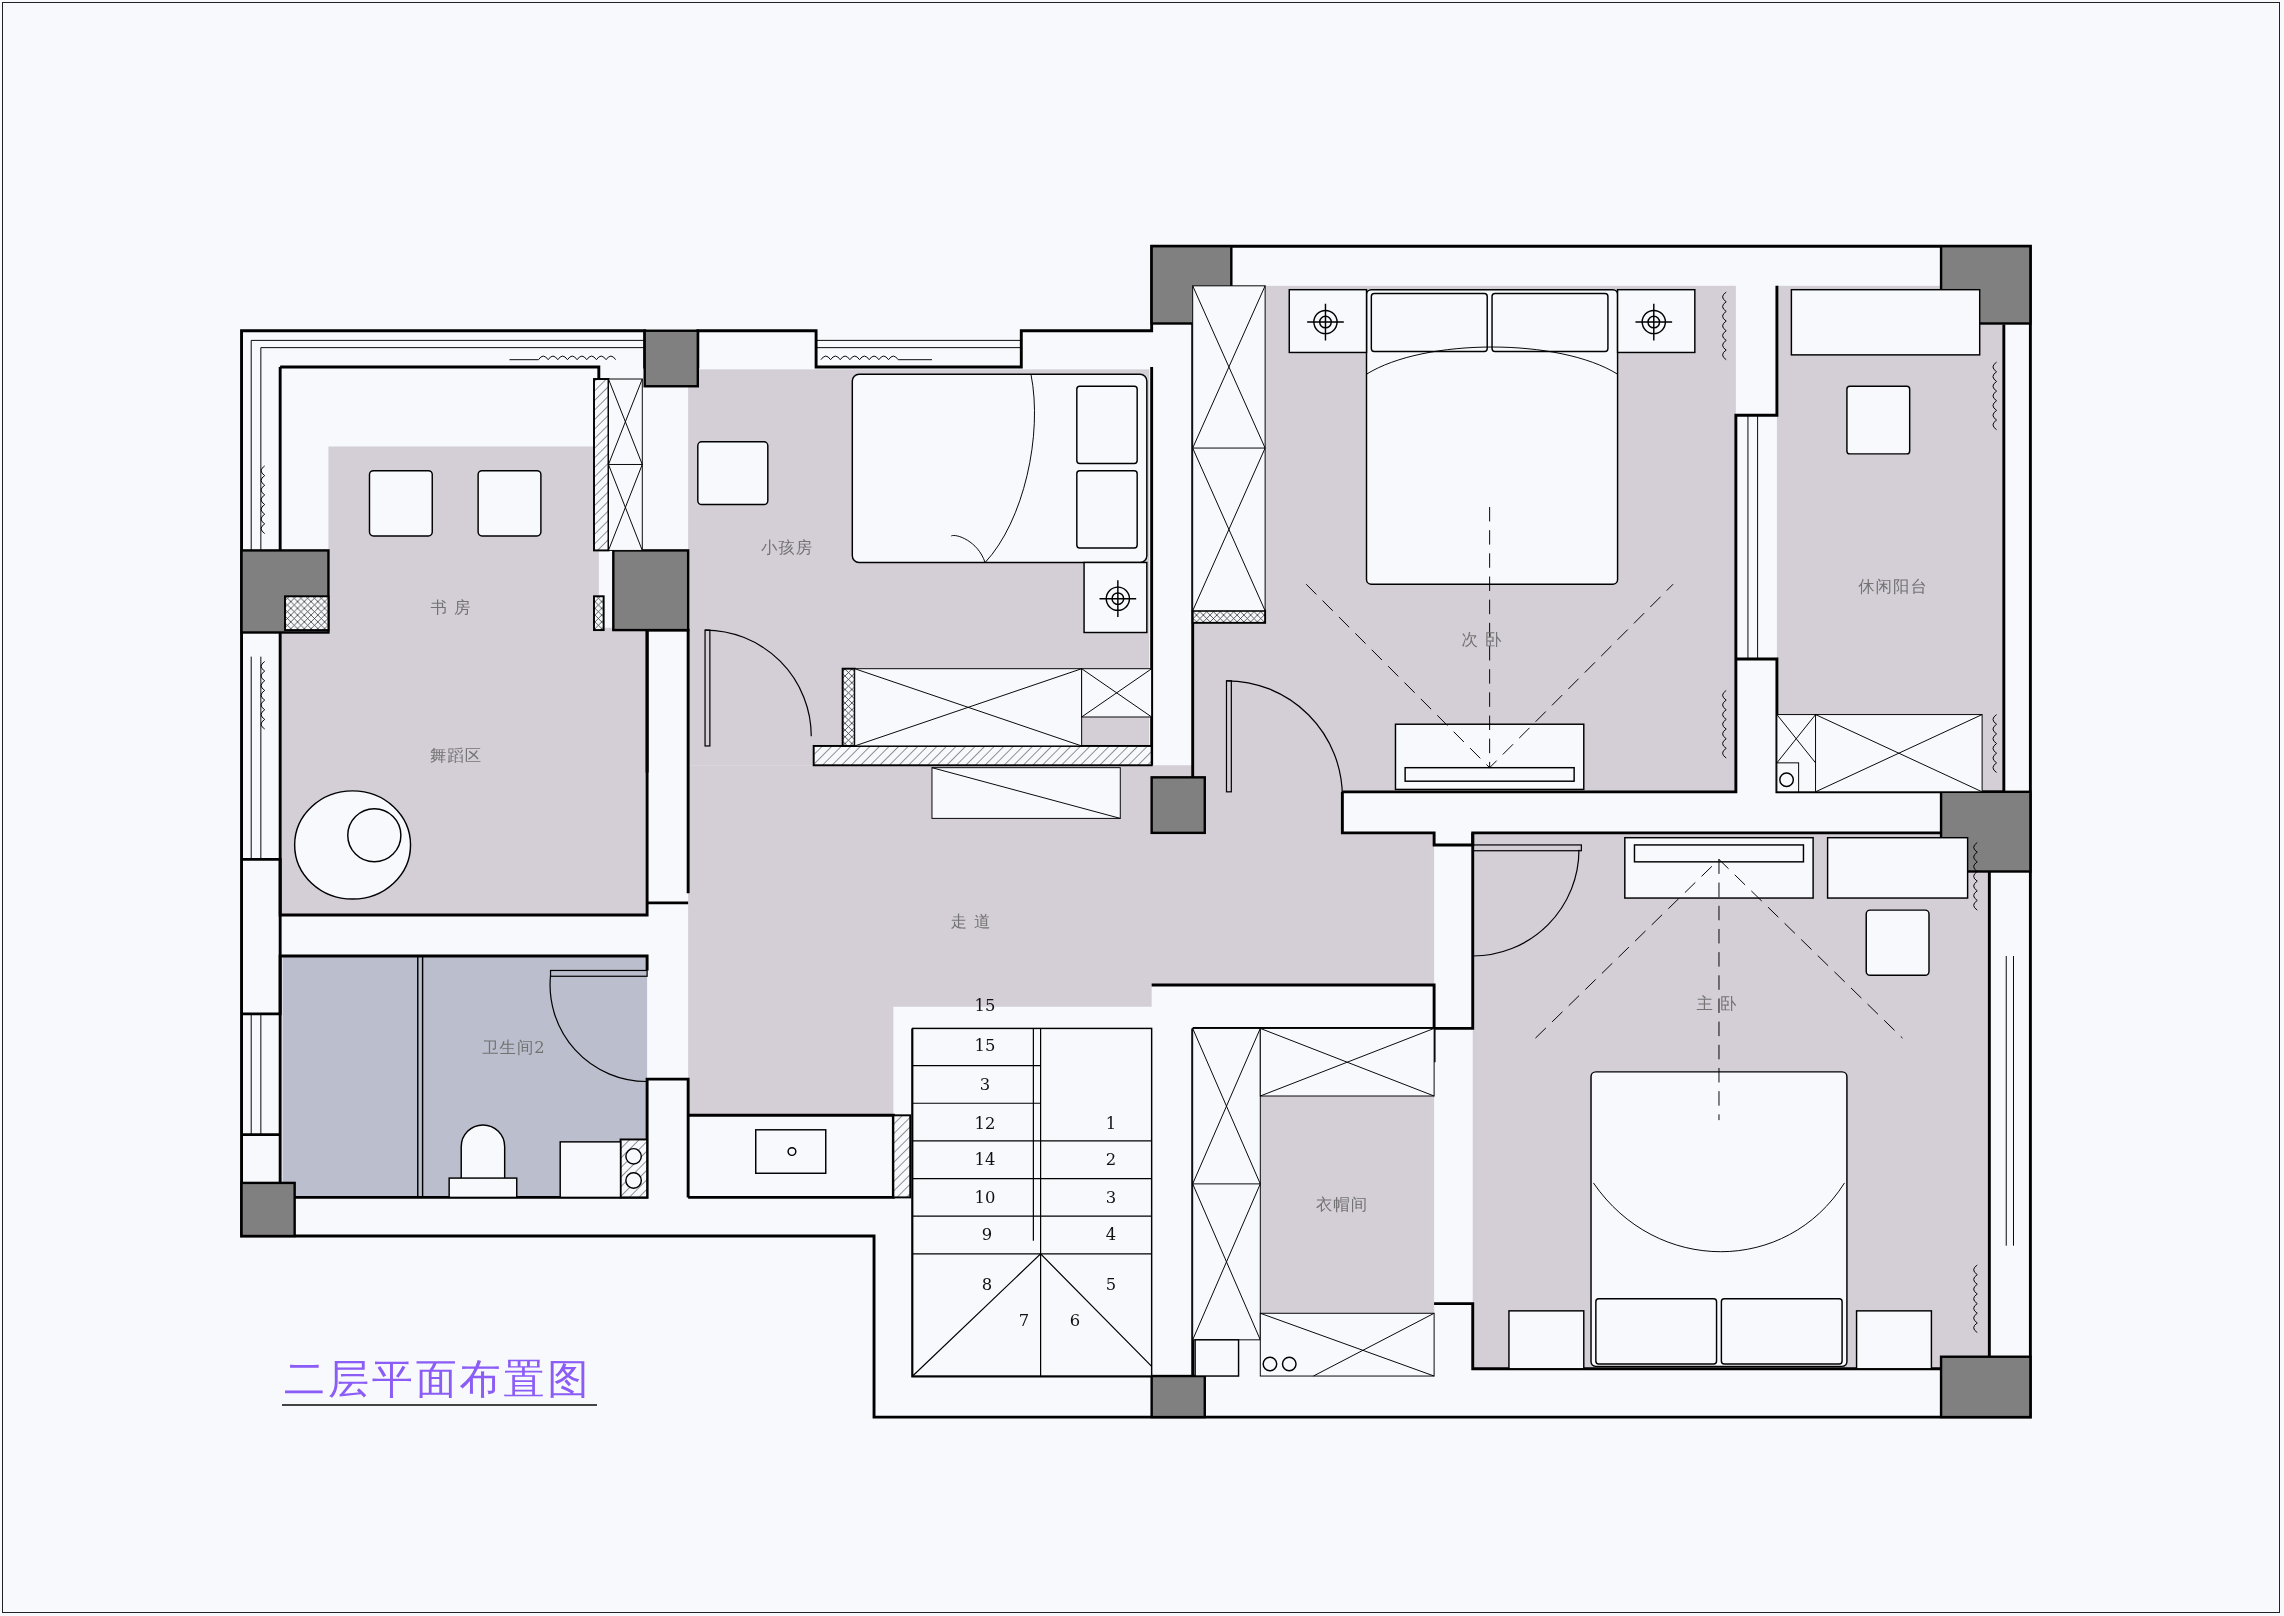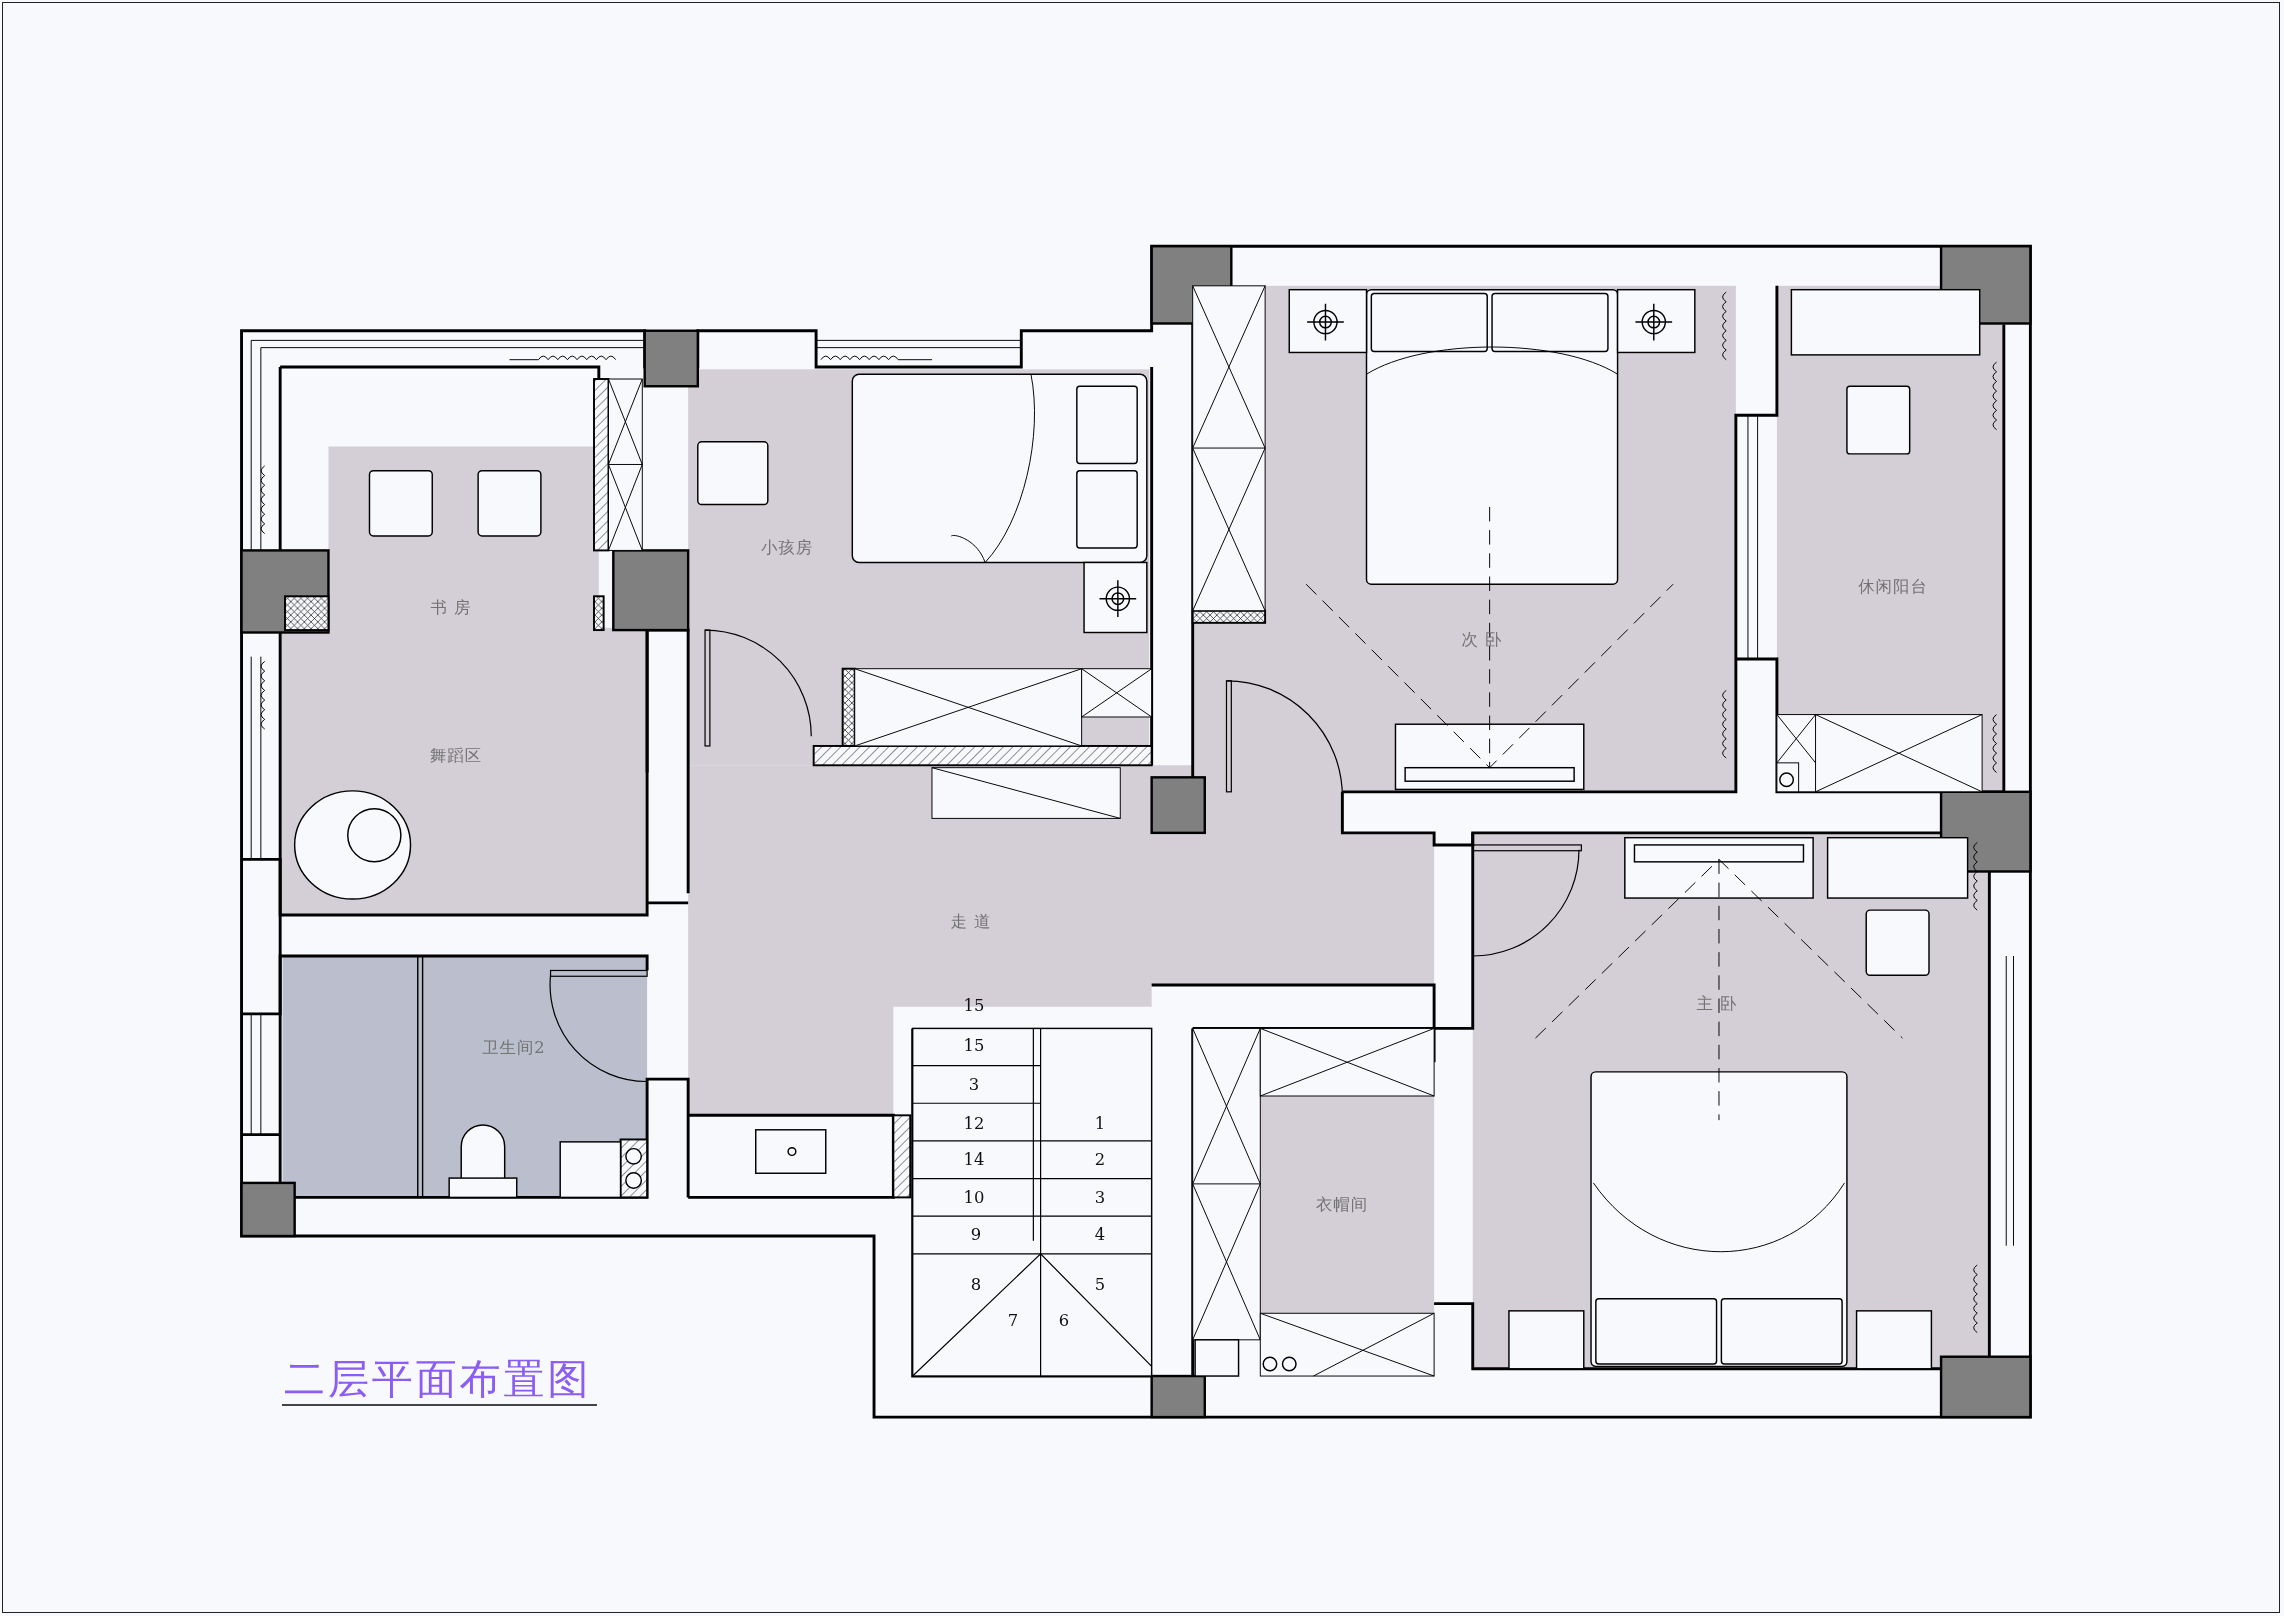--- a/index.html
+++ b/index.html
@@ -1,20 +1,20 @@
 <!DOCTYPE html>
 <html style="font-size:7.7px"><head>
 <meta charset="utf-8">
 <style>
   html,body{margin:0;padding:0;background:#f7f9fc;}
   body{width:2284px;height:1616px;overflow:hidden;position:relative;font-family:"DejaVu Serif","Liberation Serif",serif;}
   #frame{position:absolute;left:1.9px;top:1.9px;width:2278px;height:1611px;border:1.9px solid #222;box-sizing:border-box;background:#f7f9fc;}
   svg{position:absolute;left:0;top:0;}
   .label{position:absolute;font-size:16.4px;color:#737373;white-space:nowrap;transform:translate(-50%,-50%);letter-spacing:1px;}
-  .step{position:absolute;font-size:16.4px;color:#111;transform:translate(-50%,-50%);}
+  .step{position:absolute;font-size:16.4px;color:#111;transform:translate(-50%,-50%);margin-left:11px;}
   .title{position:absolute;left:284px;top:1352px;font-size:41px;color:#8b5cf6;letter-spacing:2.9px;}
   .title-line{position:absolute;left:282px;top:1404px;width:315px;height:2.4px;background:#444;}
 </style>
 </head>
 <body>
 
 <div id="frame"></div>
 
 <svg width="2284" height="1616" viewBox="0 0 4730 3347" xmlns="http://www.w3.org/2000/svg">
   <defs>

